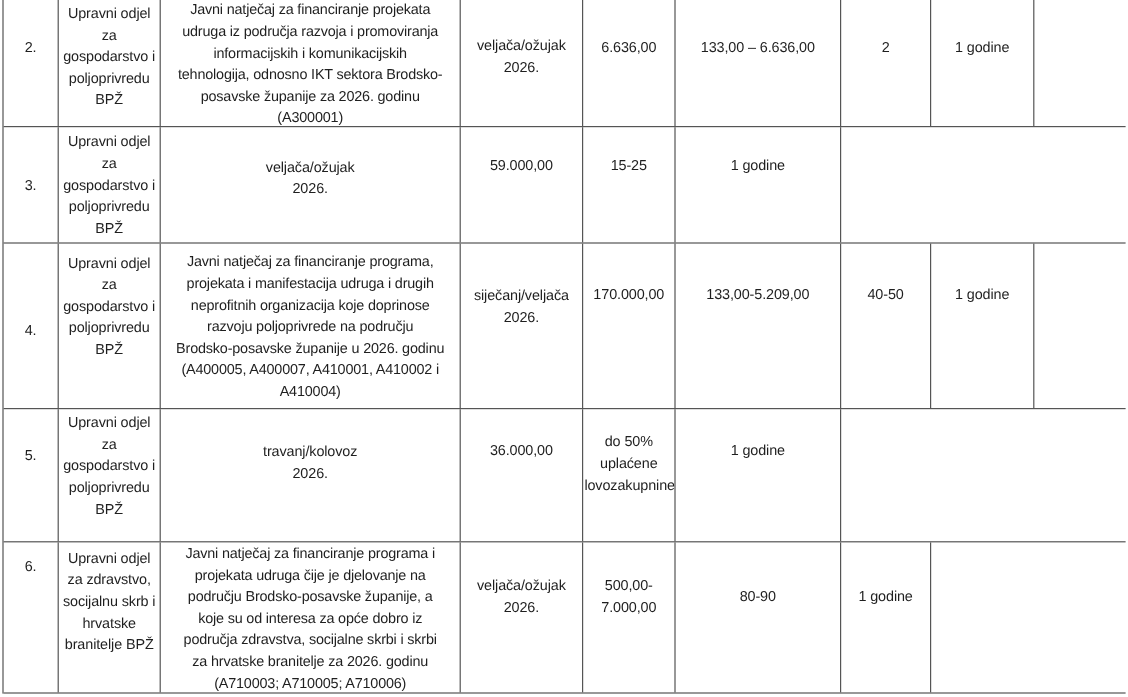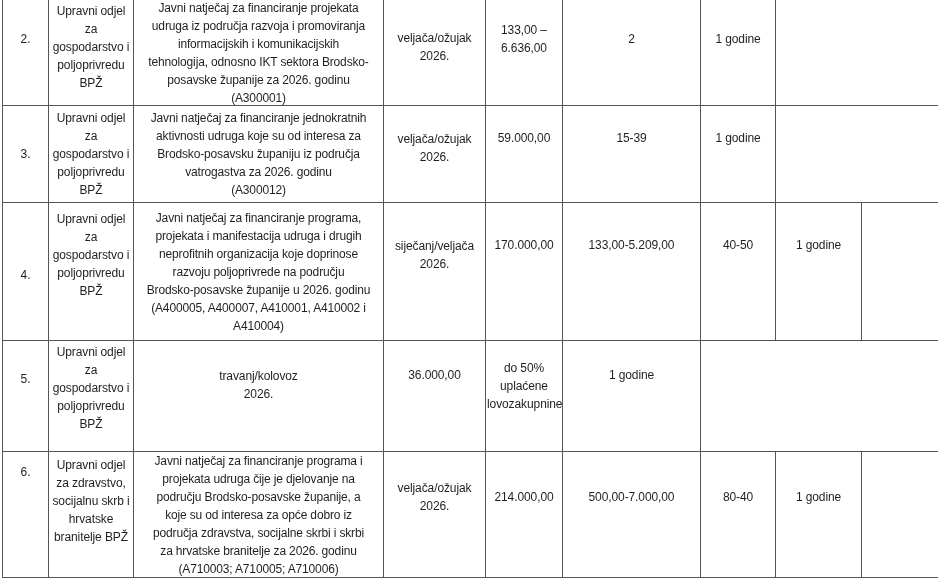--- a/index.html
+++ b/index.html
@@ -61,20 +61,23 @@
 udruga iz područja razvoja i promoviranja
 informacijskih i komunikacijskih
 tehnologija, odnosno IKT sektora Brodsko-
 posavske županije za 2026. godinu
 (A300001)</span>
         </div>
       <div class="cell pre" style="--dy:-6px">
           <span class="ct">veljača/ožujak
 2026.</span>
         </div>
+      <div class="cell" style="--dy:-14px">
+          <span class="ct">6.636,00</span>
+        </div>
       <div class="cell pre" style="--dy:-14px">
           <span class="ct">133,00 – 6.636,00</span>
         </div>
       <div class="cell" style="--dy:-14px">
           <span class="ct">2</span>
         </div>
       <div class="cell" style="--dy:-14px">
           <span class="ct">1 godine</span>
         </div>
       <div class="cell">
@@ -86,36 +89,29 @@
       <div class="cell">
           <span class="ct">3.</span>
         </div>
       <div class="cell pre">
           <span class="ct">Upravni odjel
 za
 gospodarstvo i
 poljoprivredu
 BPŽ</span>
         </div>
-      <div class="cell pre c-title">
-          <span class="ct">Javni natječaj za financiranje jednokratnih
-aktivnosti udruga koje su od interesa za
-Brodsko-posavsku županiju iz područja
-vatrogastva za 2026. godinu
-(A300012)</span>
-        </div>
       <div class="cell pre" style="--dy:-6px">
           <span class="ct">veljača/ožujak
 2026.</span>
         </div>
       <div class="cell" style="--dy:-16px">
           <span class="ct">59.000,00</span>
         </div>
       <div class="cell" style="--dy:-16px">
-          <span class="ct">15-39</span>
+          <span class="ct">15-25</span>
         </div>
       <div class="cell" style="--dy:-16px">
           <span class="ct">1 godine</span>
         </div>
       <div class="cell">
           <span class="ct"></span>
         </div>
     </div>
 
     <div class="trow r4">
@@ -206,28 +202,25 @@
 području Brodsko-posavske županije, a
 koje su od interesa za opće dobro iz
 područja zdravstva, socijalne skrbi i skrbi
 za hrvatske branitelje za 2026. godinu
 (A710003; A710005; A710006)</span>
         </div>
       <div class="cell pre" style="--dy:-18px">
           <span class="ct">veljača/ožujak
 2026.</span>
         </div>
-      <div class="cell" style="--dy:-18px">
-          <span class="ct">214.000,00</span>
-        </div>
       <div class="cell pre" style="--dy:-18px">
           <span class="ct">500,00-7.000,00</span>
         </div>
       <div class="cell" style="--dy:-18px">
-          <span class="ct">80-40</span>
+          <span class="ct">80-90</span>
         </div>
       <div class="cell" style="--dy:-18px">
           <span class="ct">1 godine</span>
         </div>
       <div class="cell">
           <span class="ct"></span>
         </div>
     </div>
 
   </div>

